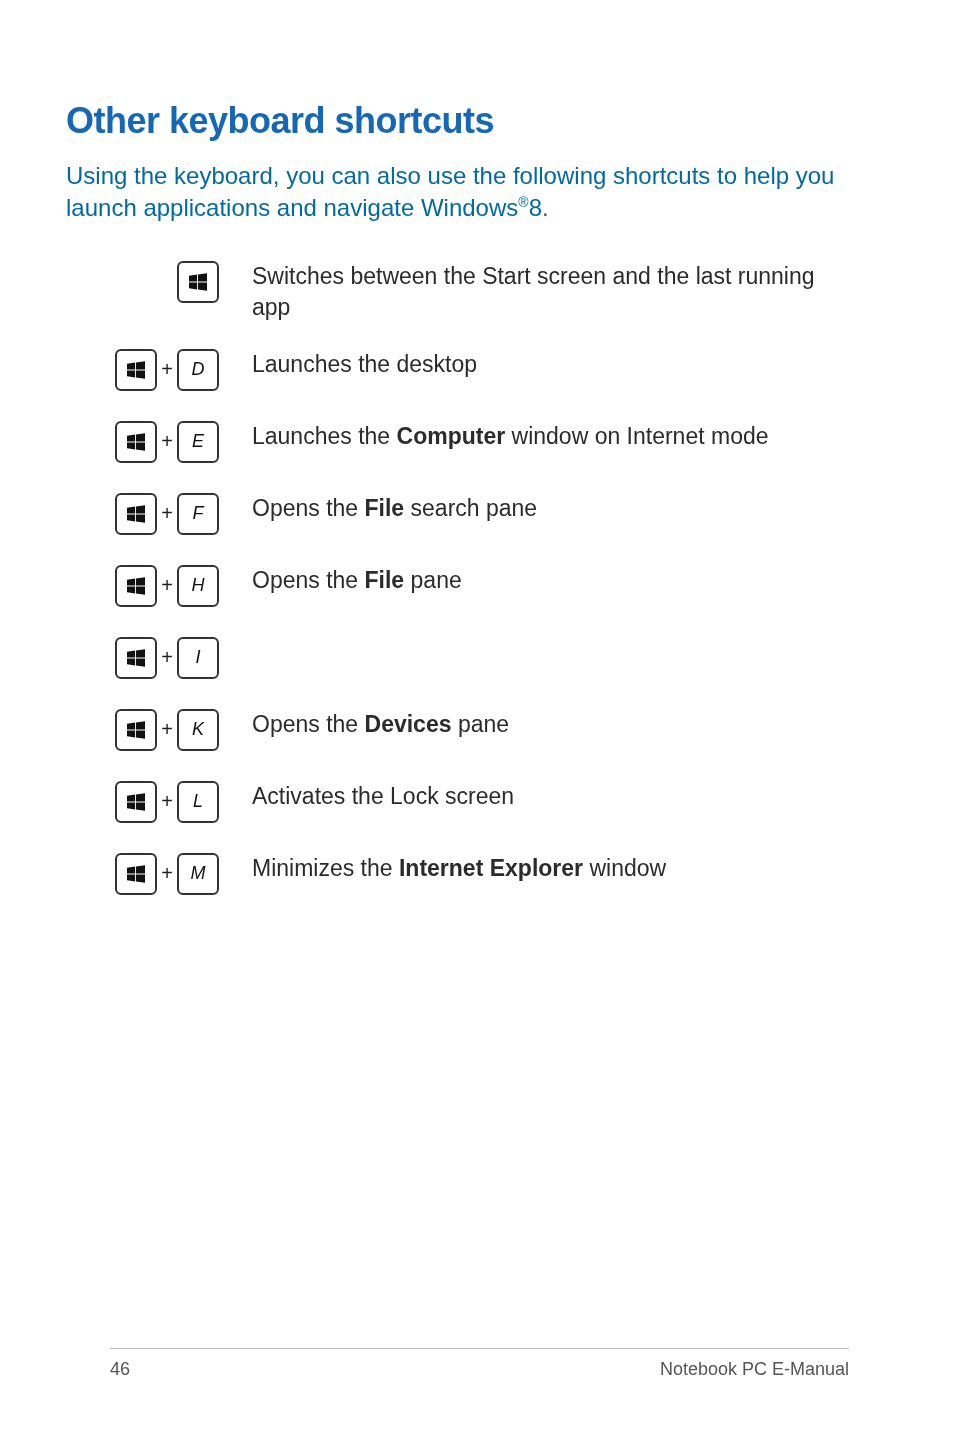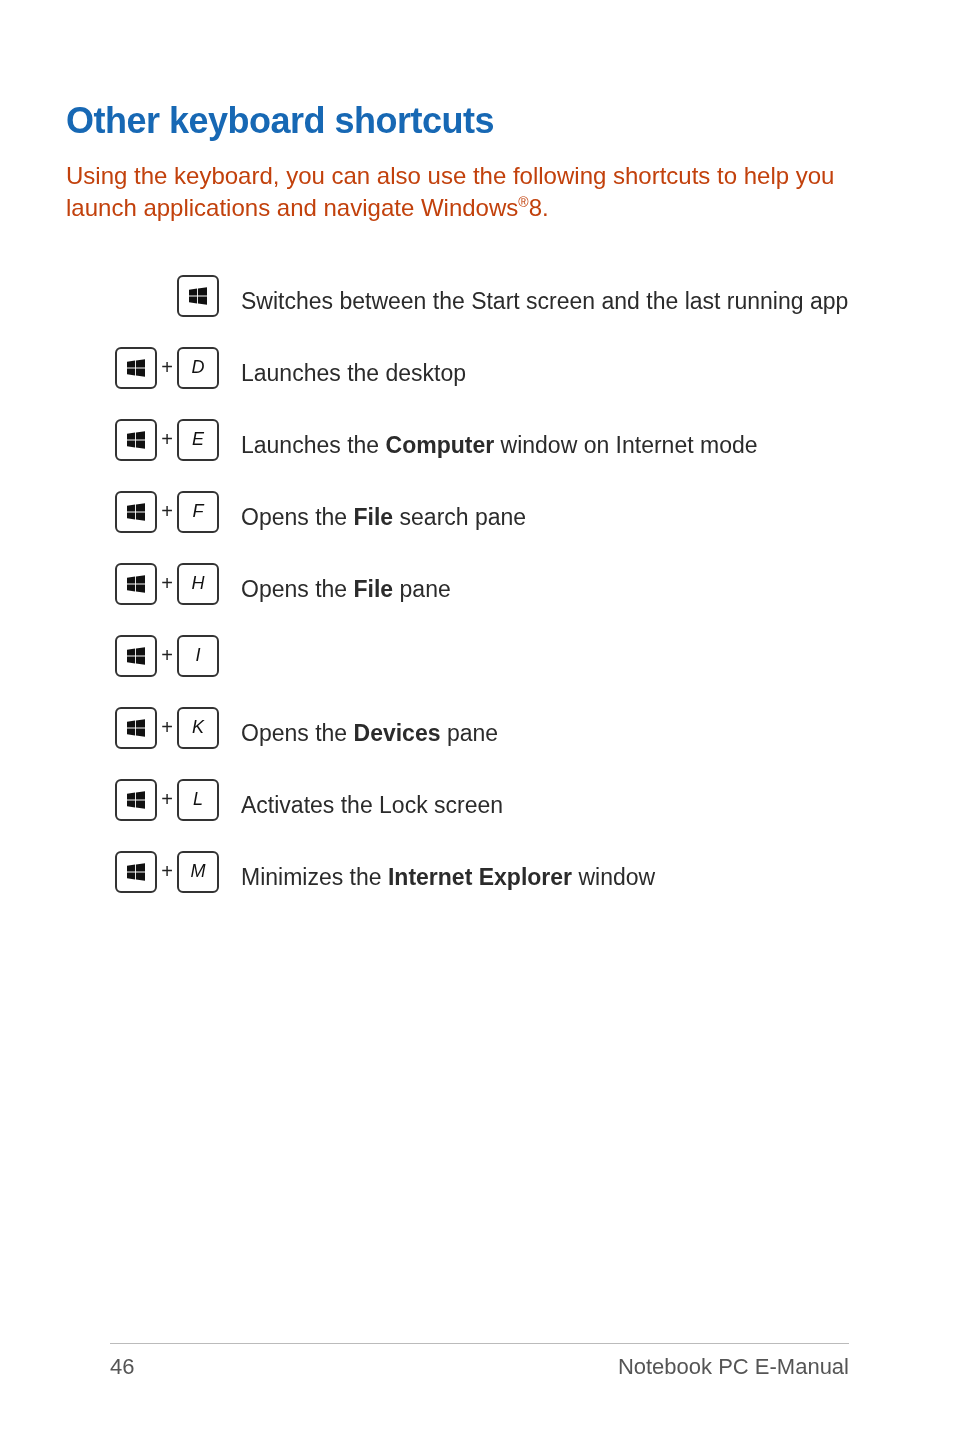--- a/index.html
+++ b/index.html
@@ -21,32 +21,33 @@
     .heading {
       color: #1768b4;
       font-size: 36px;
       font-weight: 700;
       margin-bottom: 18px;
       letter-spacing: -0.5px;
     }
     .intro {
       font-size: 24px;
       line-height: 1.35;
-      color: #c2410c;
-      margin-bottom: 46px;
+      color: #0369a1;
+      margin-bottom: 36px;
     }
     .intro sup {
       font-size: 14px;
       vertical-align: super;
     }
     .shortcut-row {
       display: flex;
-      align-items: flex-end;
+      align-items: flex-start;
       margin-bottom: 26px;
       min-height: 46px;
+      gap: 11px;
     }
     .keys-col {
       width: 175px;
       flex: 0 0 175px;
       display: flex;
       align-items: center;
       justify-content: flex-end;
       padding-right: 22px;
     }
     .desc-col {
@@ -84,21 +85,21 @@
     }
     .footer {
       position: absolute;
       bottom: 58px;
       left: 110px;
       right: 105px;
       border-top: 1px solid #bbb;
       padding-top: 10px;
       display: flex;
       justify-content: space-between;
-      font-size: 22px;
+      font-size: 18px;
       color: #555;
     }
   </style>
 </head>
 <body>
 
 <div class="page">
   <h1 class="heading">Other keyboard shortcuts</h1>
 
   <p class="intro">

